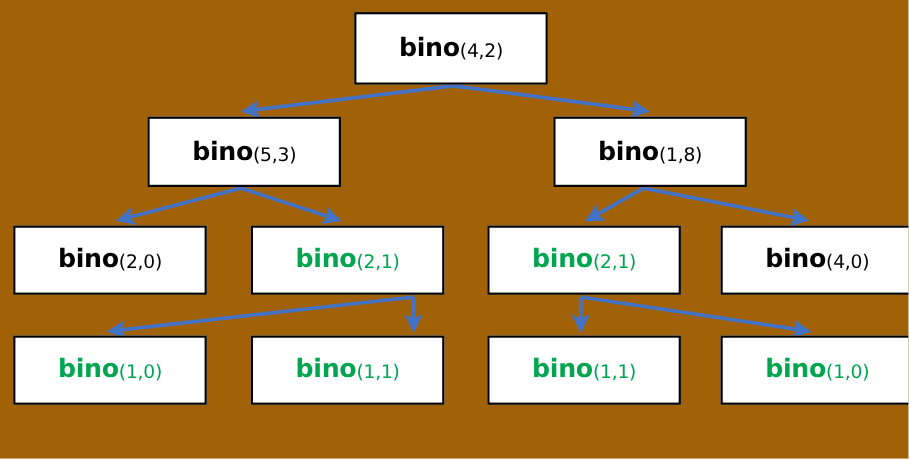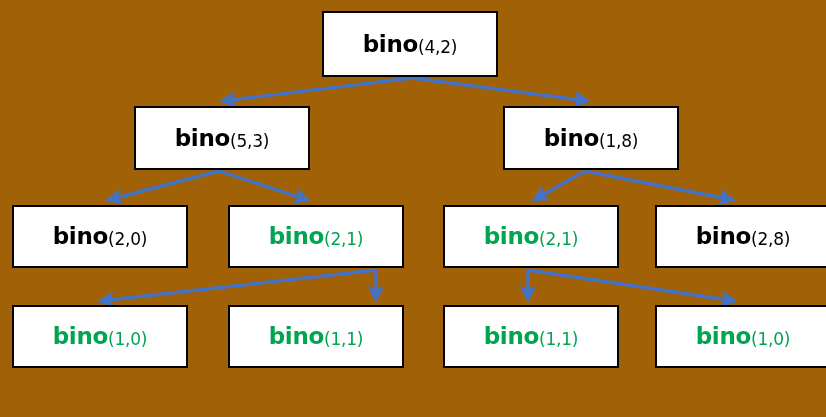--- a/index.html
+++ b/index.html
@@ -117,21 +117,21 @@
       </div>
       <div class="node color-green" style="left: 443px; top: 205px; width: 176px; height: 63px; border-color: rgb(0, 0, 0);">
         <span class="node-label">
           <span class="fn-name">bino</span>
           <span class="fn-args">(2,1)</span>
         </span>
       </div>
       <div class="node color-black" style="left: 655px; top: 205px; width: 176px; height: 63px; border-color: rgb(0, 0, 0);">
         <span class="node-label">
           <span class="fn-name">bino</span>
-          <span class="fn-args">(2,8)</span>
+          <span class="fn-args">(4,0)</span>
         </span>
       </div>
       <div class="node color-green" style="left: 12px; top: 305px; width: 176px; height: 63px; border-color: rgb(0, 0, 0);">
         <span class="node-label">
           <span class="fn-name">bino</span>
           <span class="fn-args">(1,0)</span>
         </span>
       </div>
       <div class="node color-green" style="left: 228px; top: 305px; width: 176px; height: 63px; border-color: rgb(0, 0, 0);">
         <span class="node-label">

